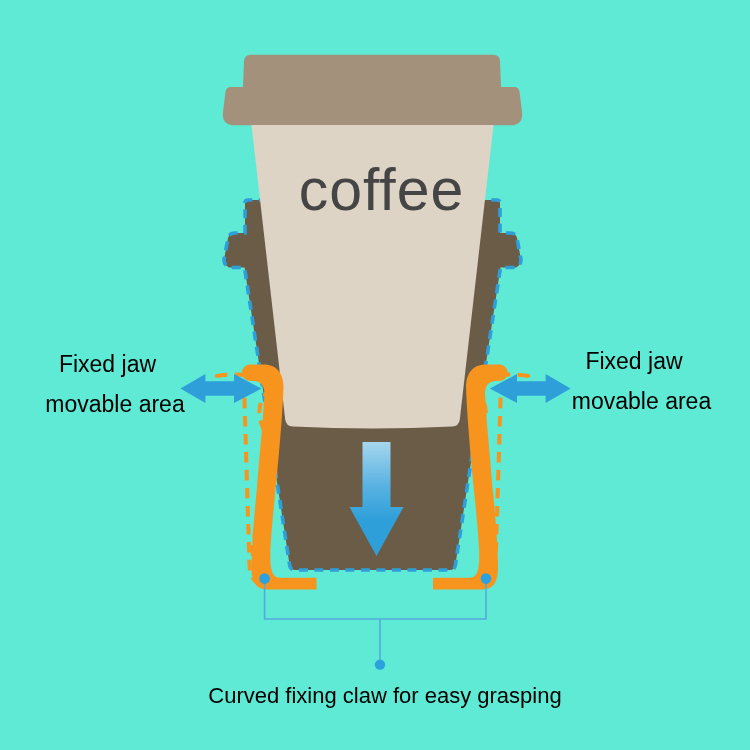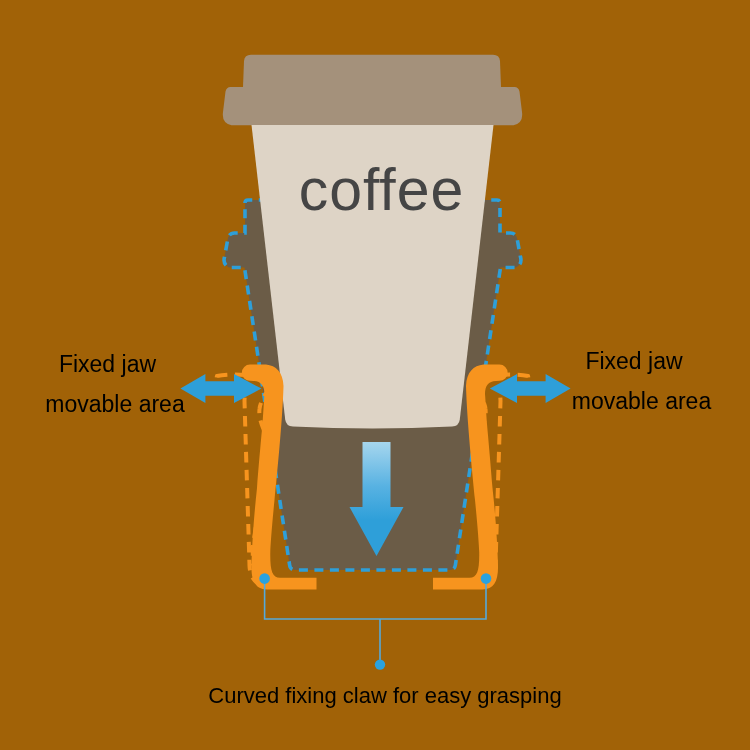--- a/index.html
+++ b/index.html
@@ -1,16 +1,16 @@
 <!DOCTYPE html>
 <html><head>
 <meta charset="utf-8">
 <style>
   html,body{margin:0;padding:0;background:#ffffff;}
-  #stage{position:relative;width:750px;height:750px;background:#a16207;overflow:hidden;}
+  #stage{position:relative;width:750px;height:750px;background:#5eead4;overflow:hidden;}
   svg{position:absolute;left:0;top:0;}
   text{font-family:"Liberation Sans",sans-serif;}
 </style>
 </head>
 <body>
 <div id="stage">
 <svg width="750" height="750" viewBox="0 0 750 750">
   <defs>
     <linearGradient id="ga" x1="0" y1="442" x2="0" y2="540" gradientUnits="userSpaceOnUse">
       <stop offset="0" stop-color="#A6D6EE"></stop>

